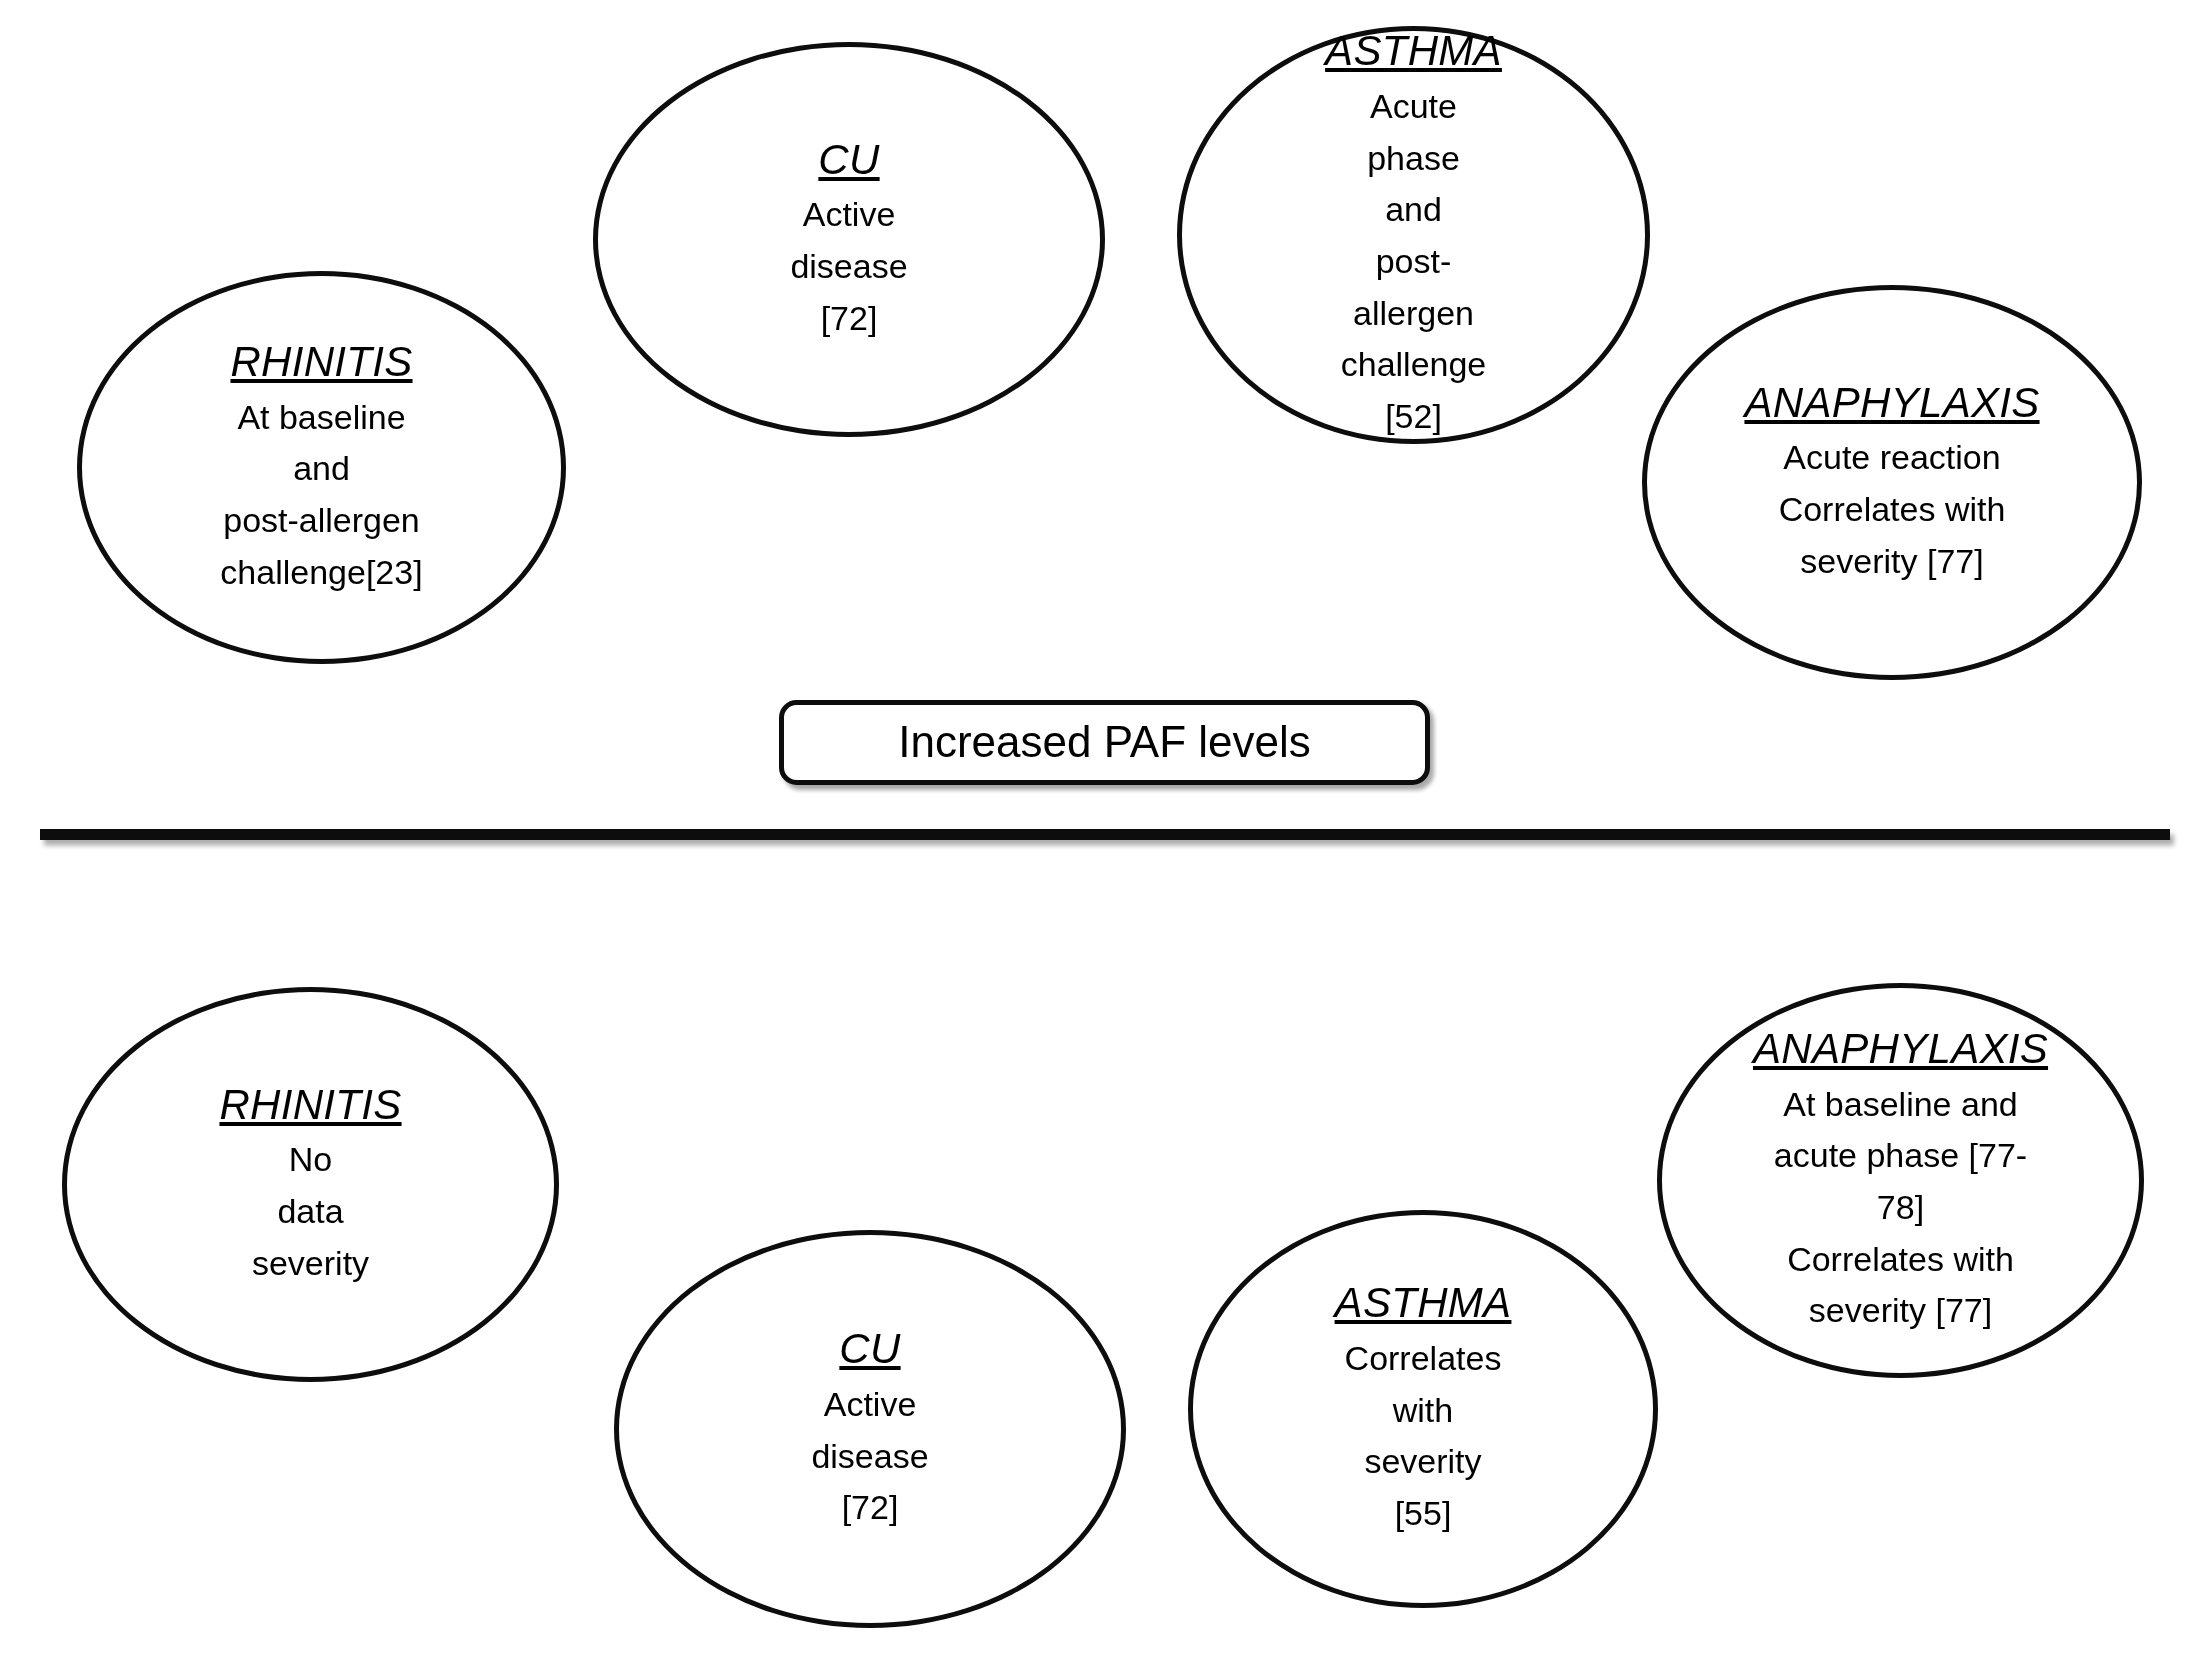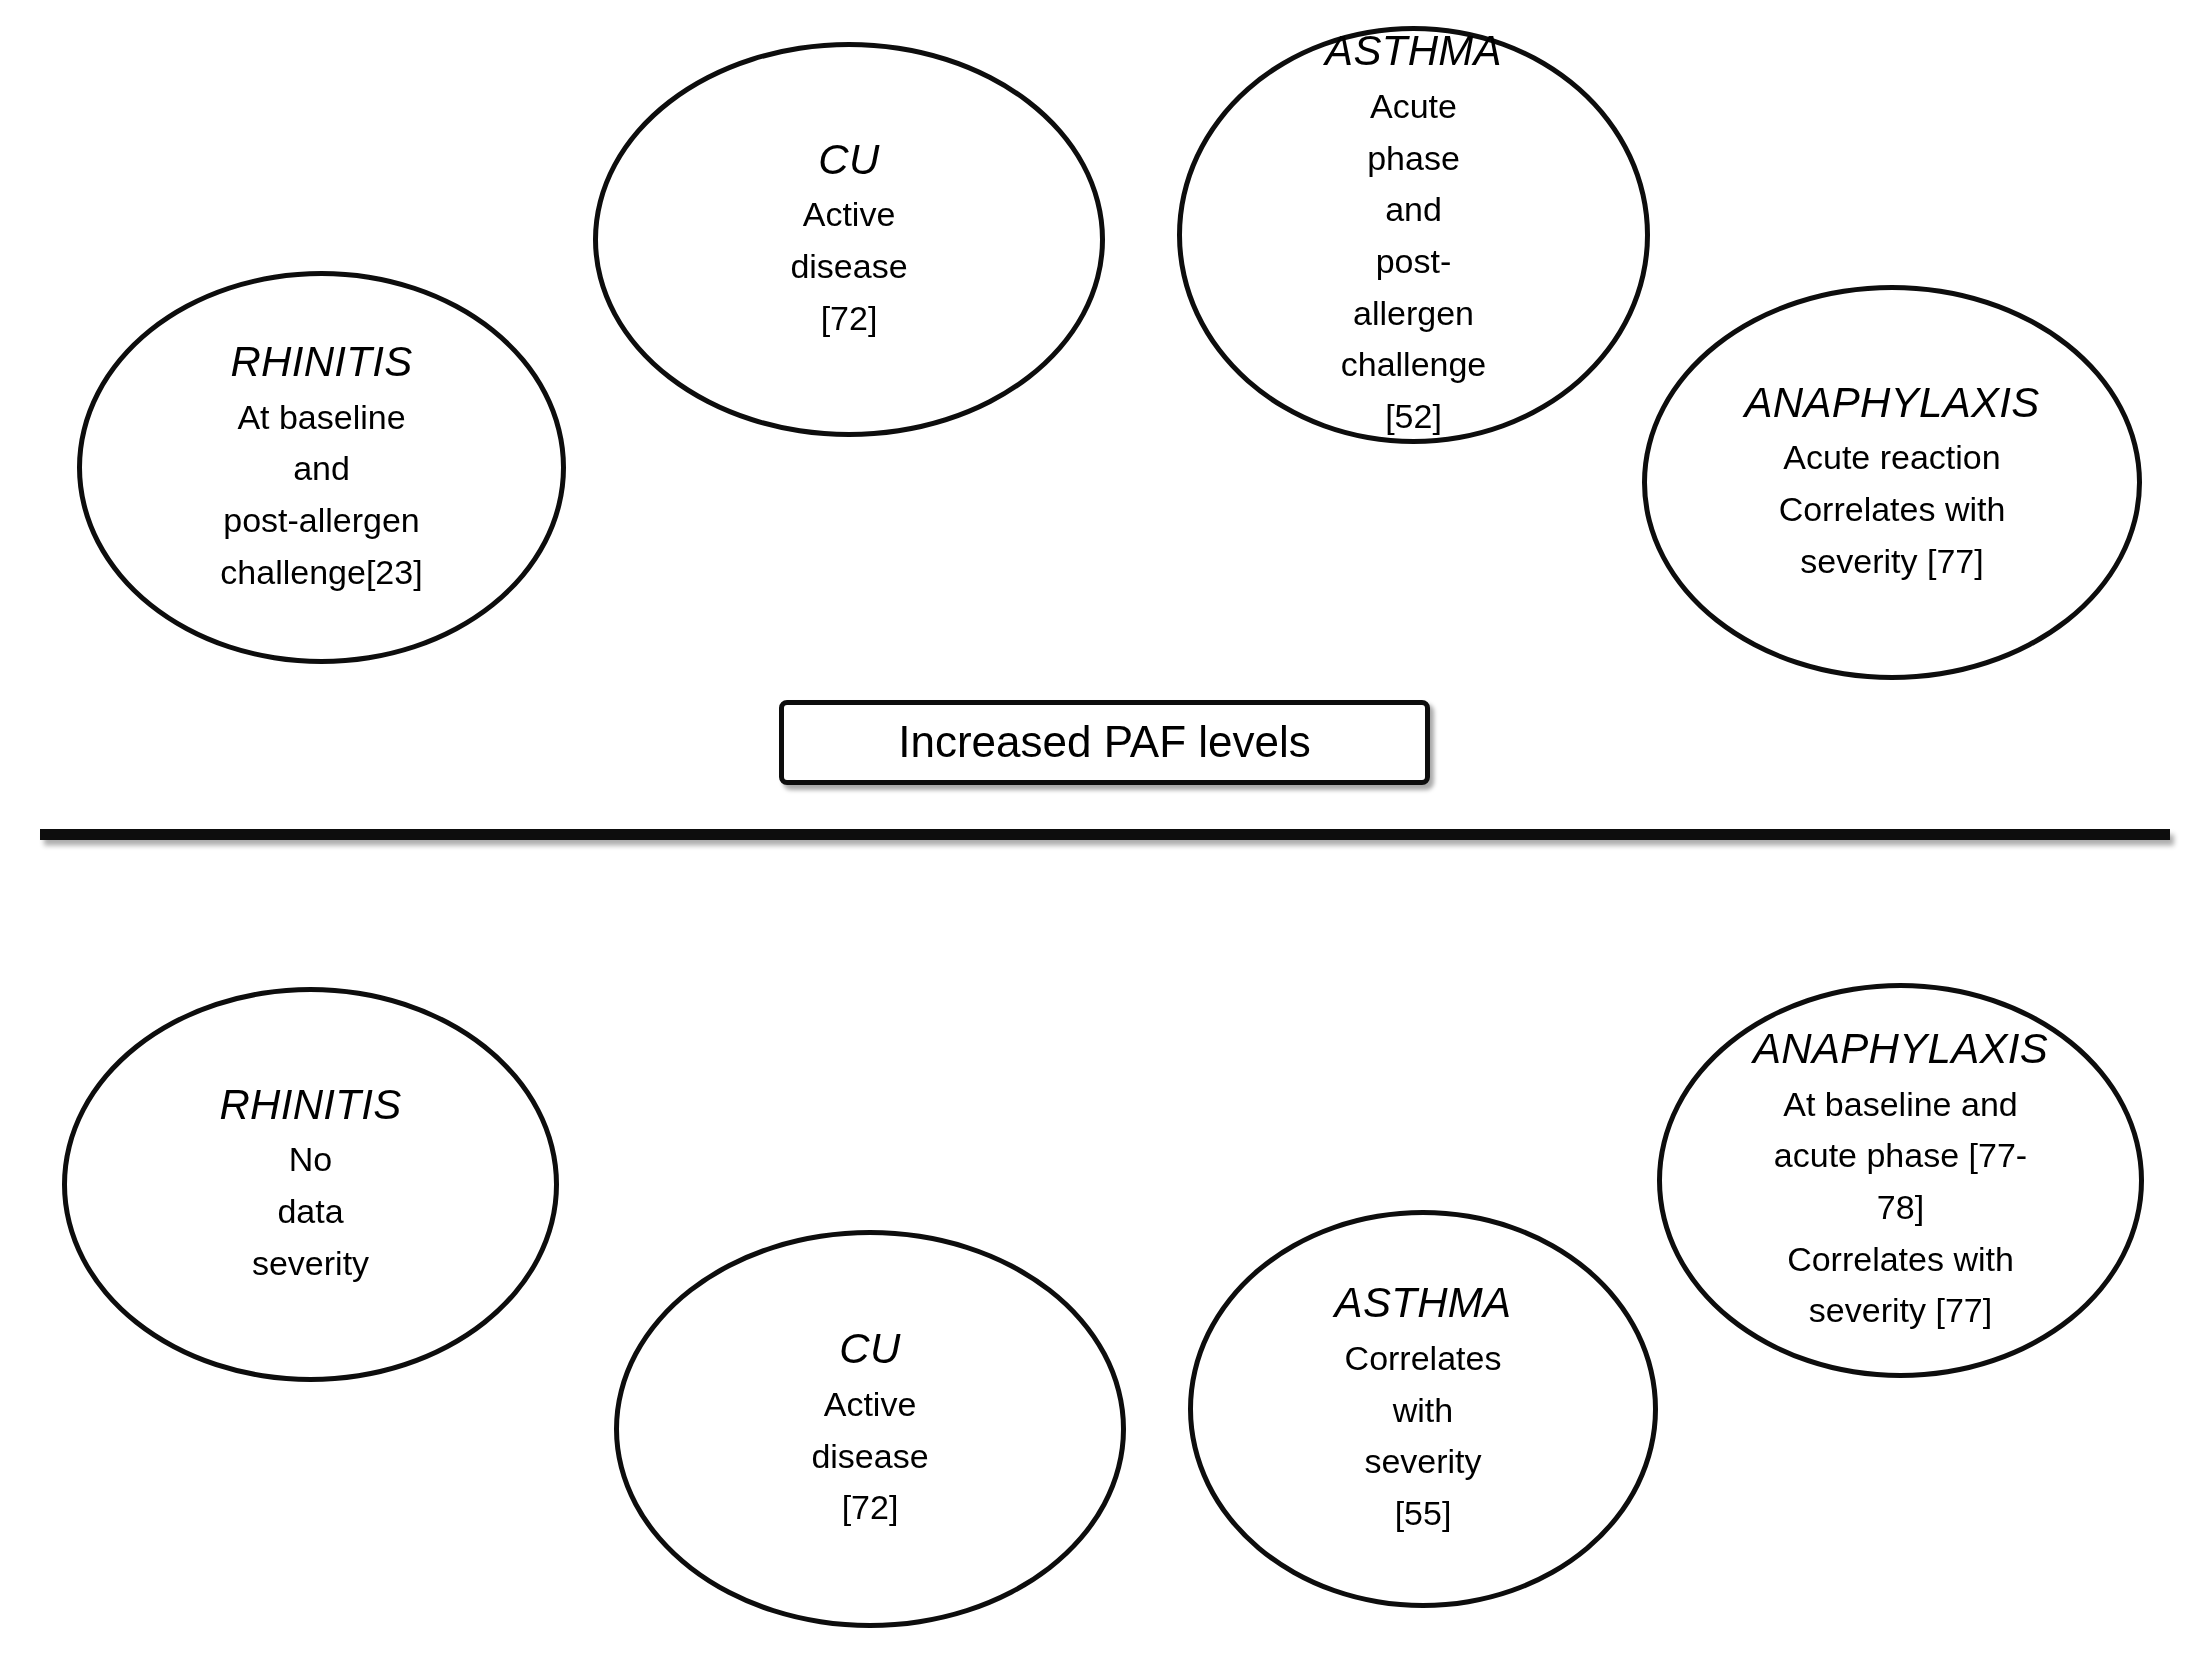--- a/index.html
+++ b/index.html
@@ -34,20 +34,21 @@
     padding: 0 10%;
   }
   .ellipse .node-title {
     font-style: italic;
     font-weight: normal;
     font-size: 42px;
     line-height: 1.18;
     letter-spacing: 0.3px;
     white-space: nowrap;
     margin-bottom: 5.4px;
+    text-decoration: underline;
   }
   .ellipse .node-body {
     font-size: 34px;
     line-height: 1.52;
     font-style: normal;
     white-space: pre-line;
   }
 
   
   .level-box {
@@ -99,21 +100,21 @@
 challenge [52]</div>
   </div>
 
   <div class="ellipse" style="left:1642px; top:285px; width:500px; height:395px; padding:0 6%;">
     <div class="node-title">ANAPHYLAXIS</div>
     <div class="node-body">Acute reaction
 Correlates with
 severity [77]</div>
   </div>
 
-  <div class="level-box" style="left:779px; top:700px; width:651px; height:85px;border-radius:8px;">
+  <div class="level-box" style="left:779px; top:700px; width:651px; height:85px;">
     <span class="level-label">Increased PAF levels</span>
   </div>
 
   <div id="divider" style="left:40px; top:829px; width:2130px; height:10.8px;"></div>
 
 
   <div class="ellipse" style="left:62px; top:987px; width:497px; height:395px;">
     <div class="node-title">RHINITIS</div>
     <div class="node-body">No data severity</div>
   </div>

